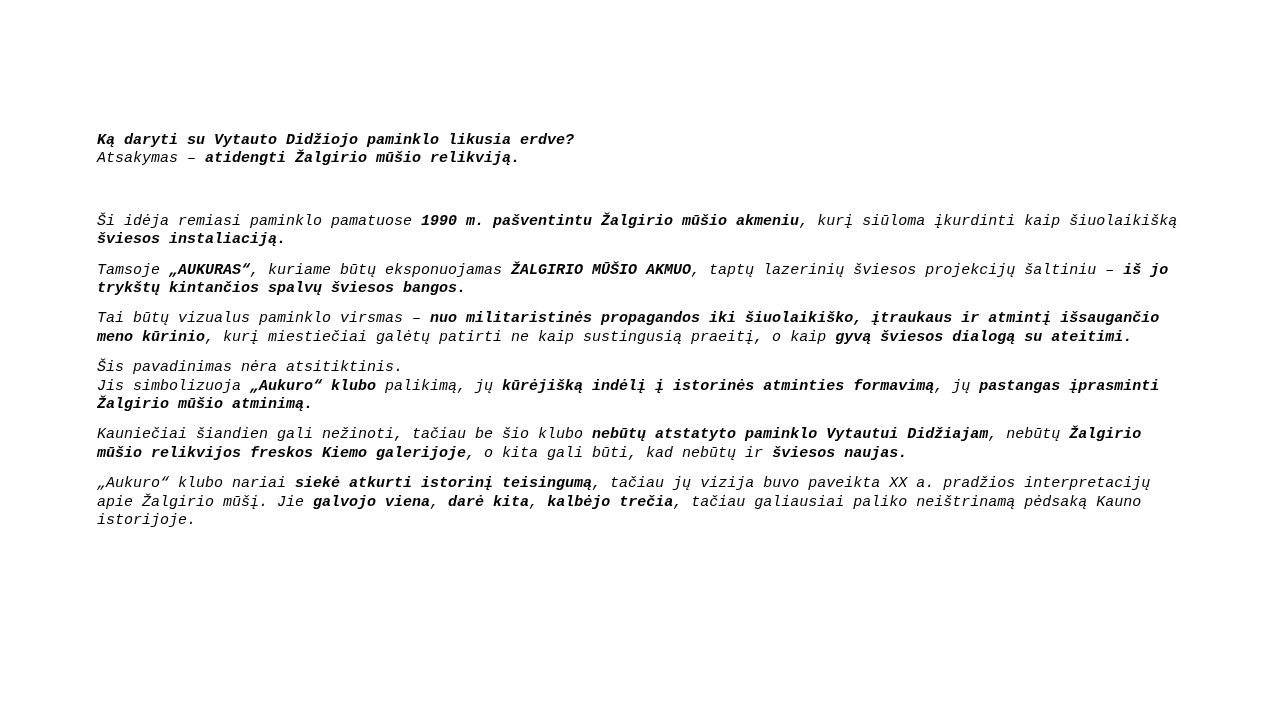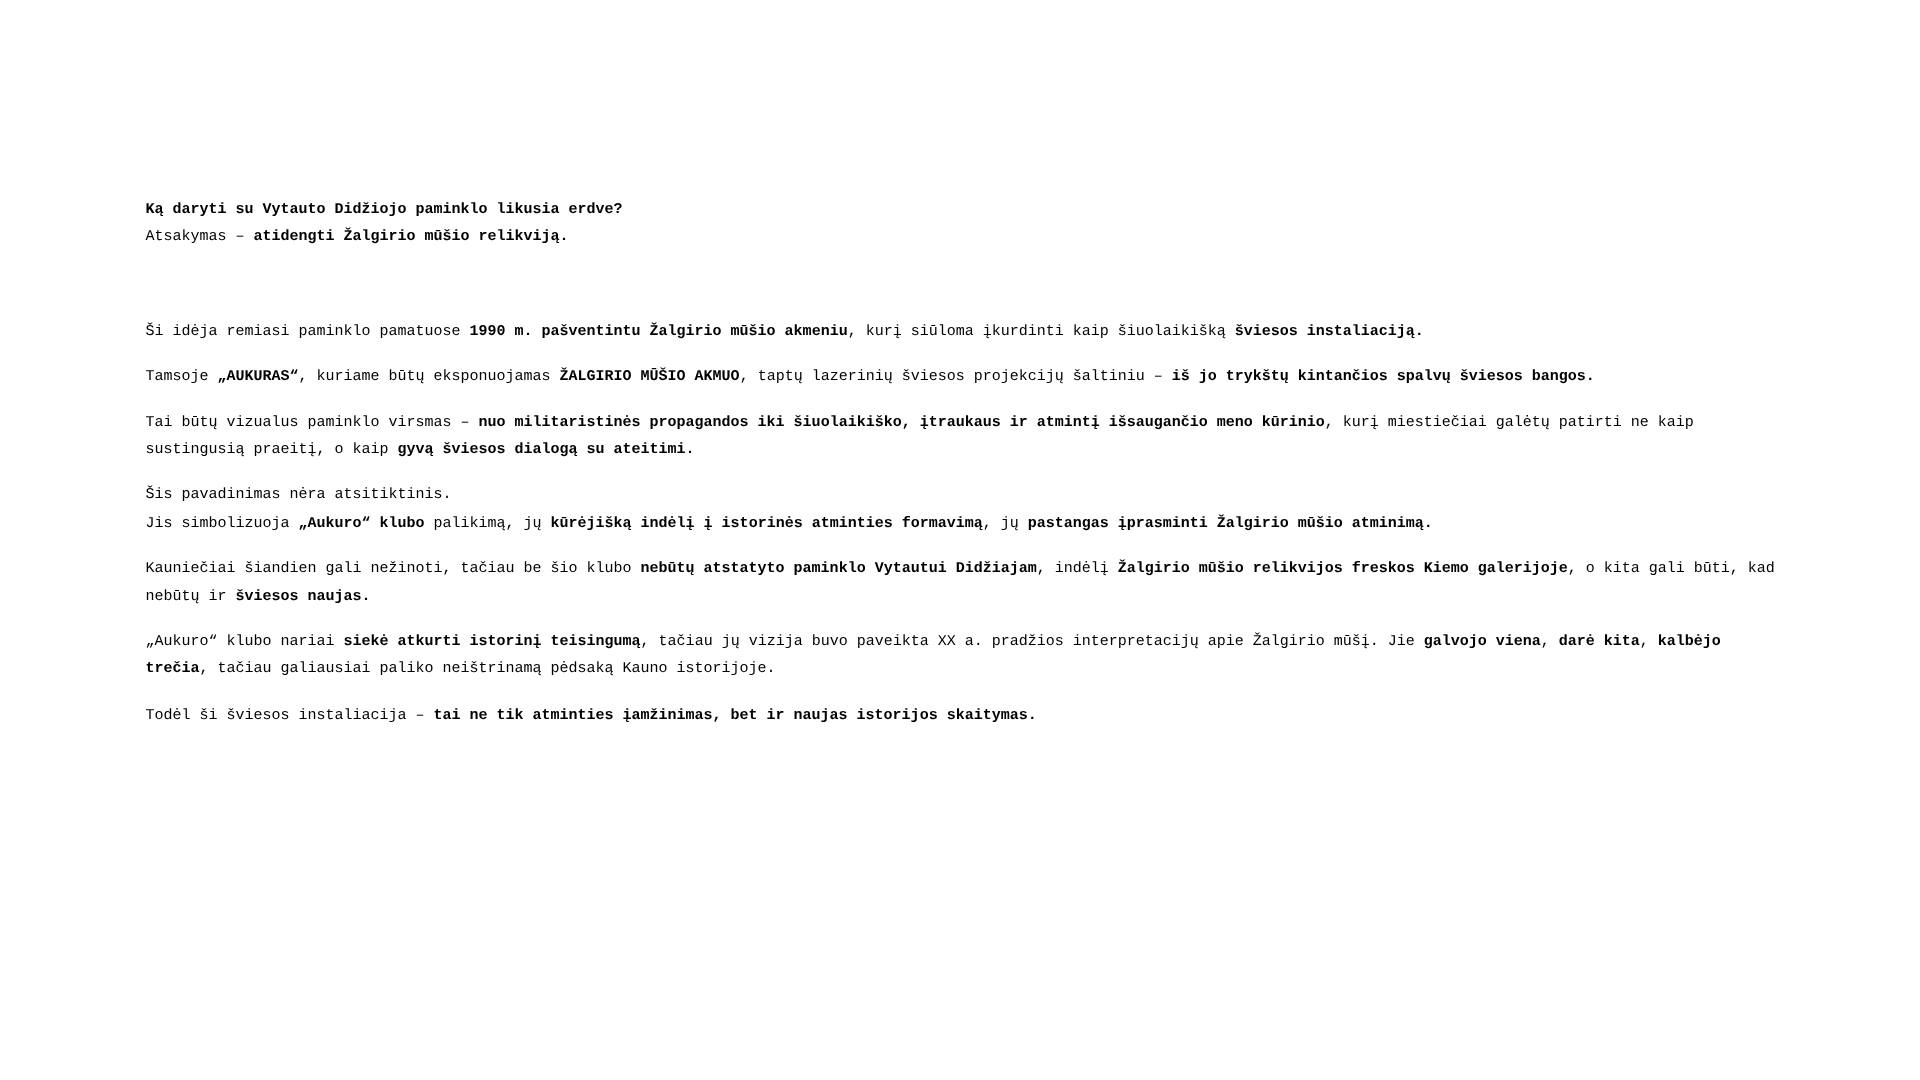--- a/index.html
+++ b/index.html
@@ -14,36 +14,36 @@
     position: relative;
   }
   .doc {
     position: absolute;
     left: 97px;
     top: 132px;
     width: 1090px;
   }
   .block {
     white-space: pre-wrap;
-    font-size: 10px;
+    font-size: 15px;
     line-height: 18.4px;
     font-weight: 400;
     margin: 0 0 12px 0;
     word-break: normal;
+    font-style: italic;
   }
   .block.title { margin-bottom: 44px; }
   .block b { font-weight: 700; }
 </style>
 </head>
 <body>
 
 <div class="doc">
     <h1 class="block title"><b>Ką daryti su Vytauto Didžiojo paminklo likusia erdve?</b><span>
 Atsakymas – </span><b>atidengti Žalgirio mūšio relikviją.</b></h1>
     <p class="block paragraph"><span>Ši idėja remiasi paminklo pamatuose </span><b>1990 m. pašventintu Žalgirio mūšio akmeniu</b><span>, kurį siūloma įkurdinti kaip šiuolaikišką </span><b>šviesos instaliaciją.</b></p>
     <p class="block paragraph"><span>Tamsoje </span><b>„AUKURAS“</b><span>, kuriame būtų eksponuojamas </span><b>ŽALGIRIO MŪŠIO AKMUO</b><span>, taptų lazerinių šviesos projekcijų šaltiniu – </span><b>iš jo trykštų kintančios spalvų šviesos bangos.</b></p>
     <p class="block paragraph"><span>Tai būtų vizualus paminklo virsmas – </span><b>nuo militaristinės propagandos iki šiuolaikiško, įtraukaus ir atmintį išsaugančio meno kūrinio</b><span>, kurį miestiečiai galėtų patirti ne kaip sustingusią praeitį, o kaip </span><b>gyvą šviesos dialogą su ateitimi.</b></p>
     <p class="block paragraph"><span>Šis pavadinimas nėra atsitiktinis.
 Jis simbolizuoja </span><b>„Aukuro“ klubo</b><span> palikimą, jų </span><b>kūrėjišką indėlį į istorinės atminties formavimą</b><span>, jų </span><b>pastangas įprasminti Žalgirio mūšio atminimą.</b></p>
-    <p class="block paragraph"><span>Kauniečiai šiandien gali nežinoti, tačiau be šio klubo </span><b>nebūtų atstatyto paminklo Vytautui Didžiajam</b><span>, indėlį </span><b>Žalgirio mūšio relikvijos freskos Kiemo galerijoje</b><span>, o kita gali būti, kad nebūtų ir </span><b>šviesos naujas.</b></p>
+    <p class="block paragraph"><span>Kauniečiai šiandien gali nežinoti, tačiau be šio klubo </span><b>nebūtų atstatyto paminklo Vytautui Didžiajam</b><span>, nebūtų </span><b>Žalgirio mūšio relikvijos freskos Kiemo galerijoje</b><span>, o kita gali būti, kad nebūtų ir </span><b>šviesos naujas.</b></p>
     <p class="block paragraph"><span>„Aukuro“ klubo nariai </span><b>siekė atkurti istorinį teisingumą</b><span>, tačiau jų vizija buvo paveikta XX a. pradžios interpretacijų apie Žalgirio mūšį. Jie </span><b>galvojo viena</b><span>, </span><b>darė kita</b><span>, </span><b>kalbėjo trečia</b><span>, tačiau galiausiai paliko neištrinamą pėdsaką Kauno istorijoje.</span></p>
-    <p class="block paragraph"><span>Todėl ši šviesos instaliacija – </span><b>tai ne tik atminties įamžinimas, bet ir naujas istorijos skaitymas.</b></p>
   </div>
 
 </body></html>

